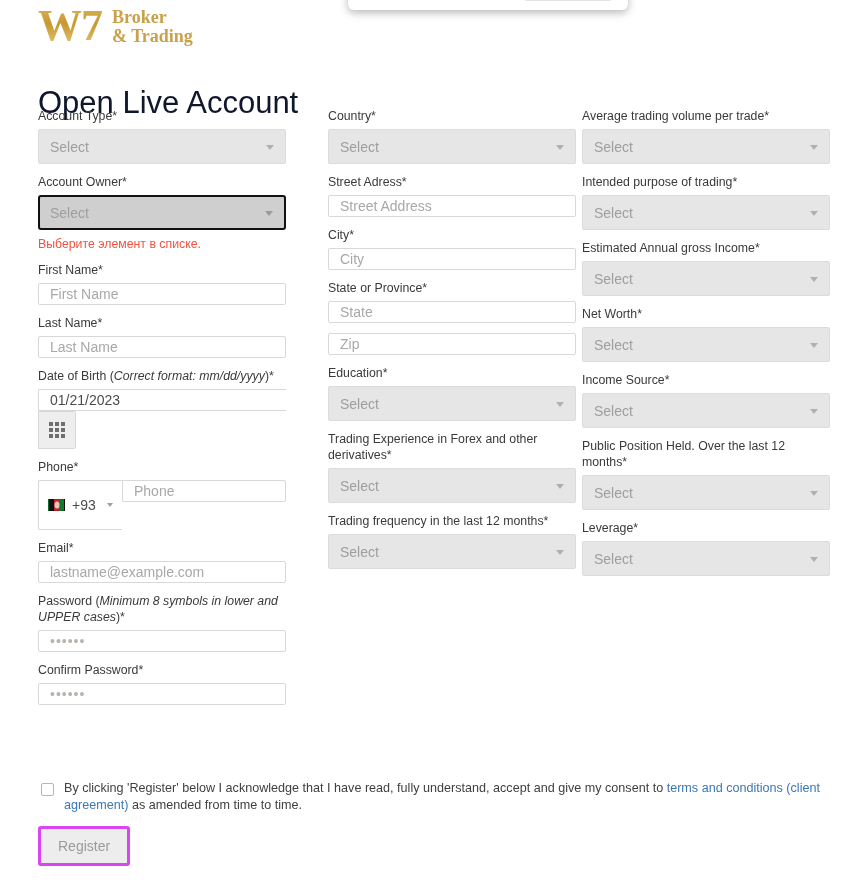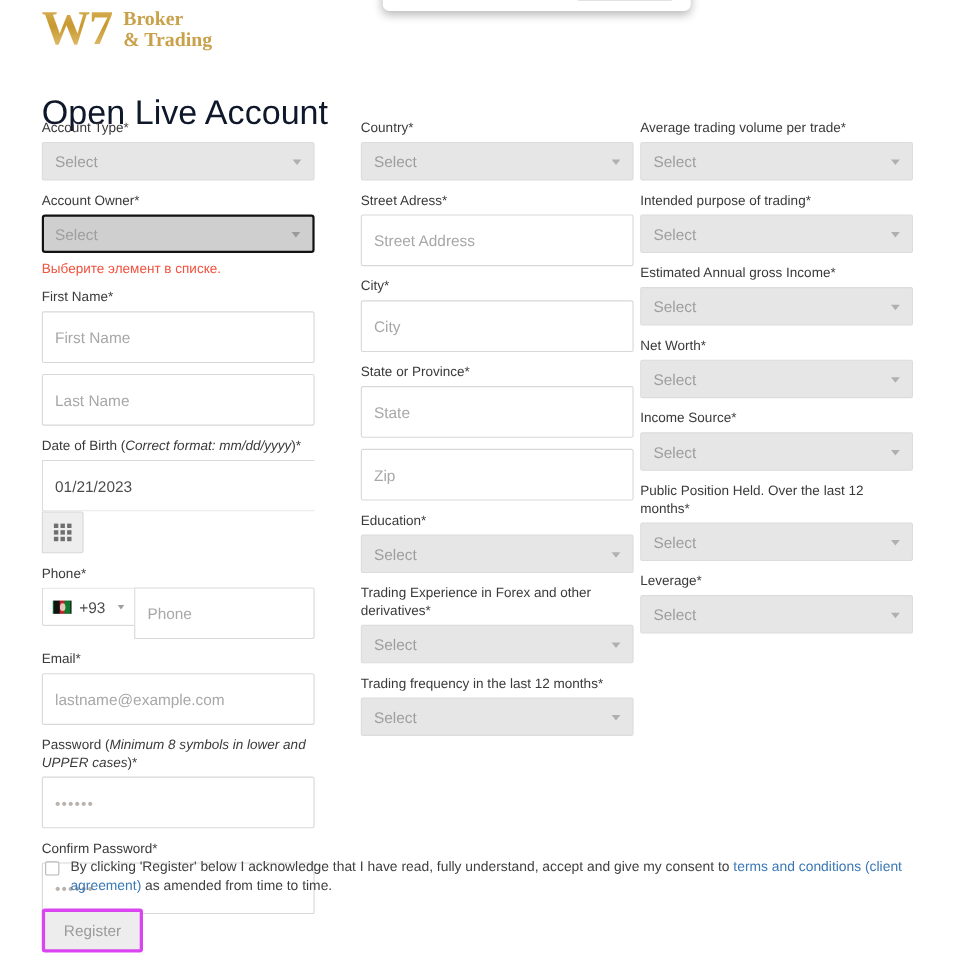--- a/index.html
+++ b/index.html
@@ -104,21 +104,21 @@
     color: #3a3a3a;
     margin-bottom: 5px;
   }
   .lbl em { font-style: italic; }
 
   
   .txt {
     box-sizing: border-box;
     display: block;
     width: 100%;
-    height: 47px;
+    height: 22px;
     padding: 6px 11px;
     font-family: "Liberation Sans", sans-serif;
     font-size: 14px;
     color: #555;
     background: #ffffff;
     border: 1px solid #d8d8d8;
     border-radius: 2px;
     outline: none;
   }
   .txt::placeholder { color: #a8a8a8; opacity: 1; }
@@ -194,21 +194,21 @@
     grid-template-rows: repeat(3, 4px);
     gap: 2px;
   }
   .grid-icon i { background: #6f6f6f; display: block; }
 
   
   .phone-group { display: flex; width: 100%; }
   .phone-cc {
     box-sizing: border-box;
     flex: 0 0 84px;
-    height: 35px;
+    height: 50px;
     background: #ffffff;
     border: 1px solid #d8d8d8;
     border-right: none;
     border-radius: 2px 0 0 2px;
     display: flex;
     align-items: center;
     padding-left: 9px;
     position: relative;
     cursor: pointer;
   }
@@ -330,20 +330,21 @@
           <span>Select</span>
           <span class="caret"></span>
         </div>
         <span class="err">Выберите элемент в списке.</span>
       </div>
       <div class="field">
         <label class="lbl">First Name*</label>
         <input class="txt" type="text" placeholder="First Name" style="">
       </div>
       <div class="field">
+        <label class="lbl">Last Name*</label>
         <input class="txt" type="text" placeholder="Last Name" style="">
       </div>
       <div class="field">
         <label class="lbl">Date of Birth (<em>Correct format: mm/dd/yyyy</em>)*</label>
         <div class="date-group">
           <input class="txt" type="text" value="01/21/2023" style="">
           <div class="cal-btn">
             <span class="grid-icon">
               <i></i>
               <i></i>

